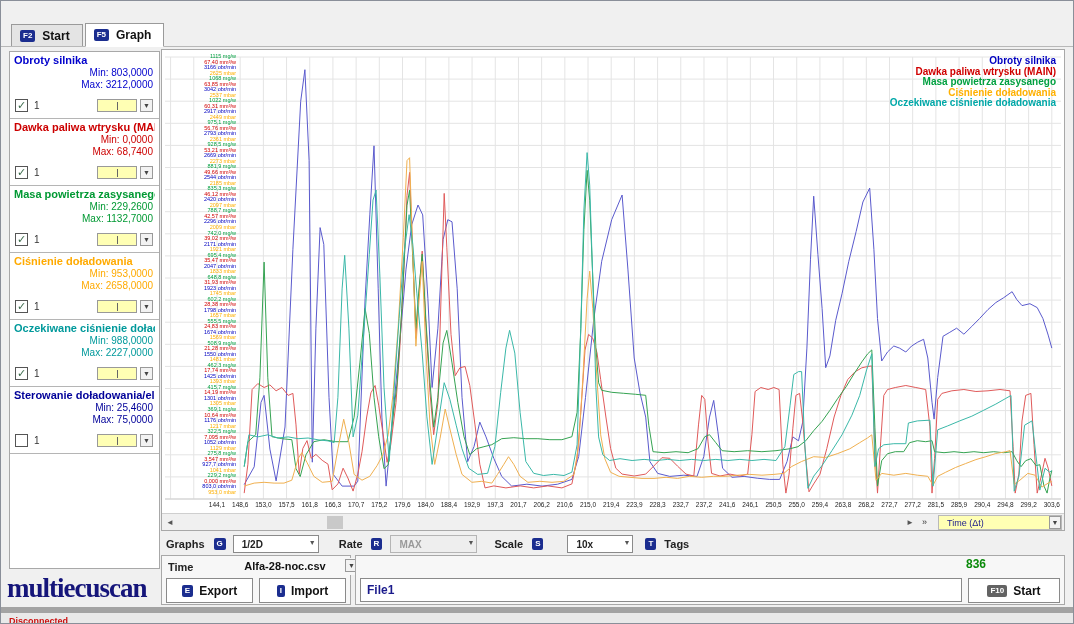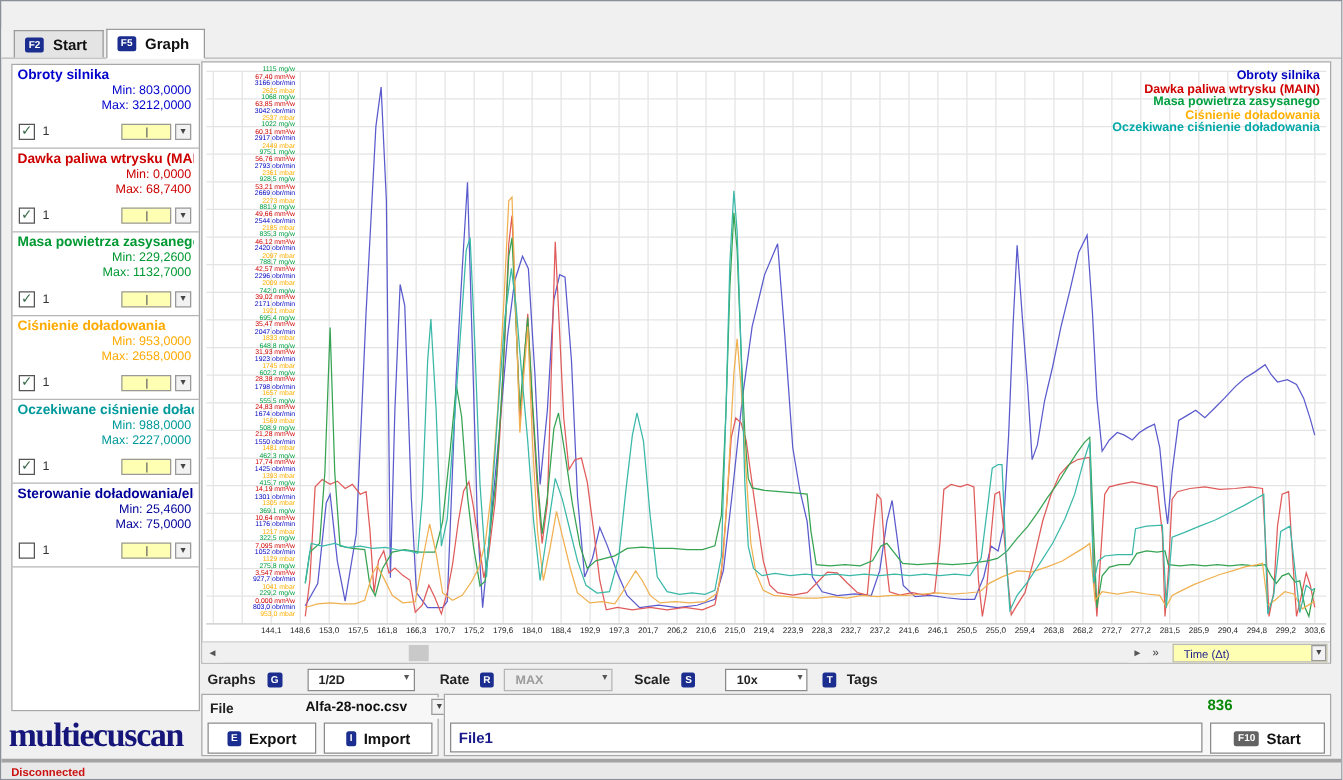--- a/index.html
+++ b/index.html
@@ -64,21 +64,21 @@
   .filecombo { position:absolute; left:50px; top:2px; width:146px; height:17px; background:#f7f7f7; font-size:11px; font-weight:bold; color:#111; text-align:center; padding-top:2px; }
   .filecombo .comboarrow { top:1px; }
   .btn { position:absolute; height:25px; background:#ffffff; border:1px solid #8a8a8a; display:flex; align-items:center; justify-content:center; gap:6px; font-size:12px; font-weight:bold; color:#111; }
   .runbox { position:absolute; left:354px; top:554px; width:710px; height:50px; border:1px solid #a8a8a8; background:#f7f7f7; }
   .counter { position:absolute; left:590px; top:1px; width:60px; text-align:center; font-size:12px; font-weight:bold; color:#0a8a0a; }
   .fileinput { position:absolute; left:4px; top:22px; width:602px; height:24px; background:#fff; border:1px solid #8a8a8a; font-size:12px; font-weight:bold; color:#1a1a8c; padding:4px 6px; font-family:"Liberation Sans",sans-serif; }
   .startbtn { left:612px; top:22px; width:92px; }
   .graybadge { background:#636363; color:#fff; font-weight:bold; font-size:8px; padding:2px 3px; border-radius:2px; line-height:1; }
 
   
-  .statusbar { position:absolute; left:0; top:606px; width:100%; height:18px; background:#e9e9e9; border-top:3px solid #a3a3a3; }
+  .statusbar { position:absolute; left:0; top:606px; width:100%; height:18px; background:#e9e9e9; border-top:6px solid #a3a3a3; }
   .statusbar span { position:absolute; left:8px; top:3px; font-size:9px; font-weight:bold; color:#cc1111; }
 </style>
 </head>
 <body>
 
 <div class="win">
 
 
   <div class="tabbar">
     <div class="tab">
@@ -379,33 +379,33 @@
       <div class="timecombo">
         <span>Time (Δt)</span>
         <span class="comboarrow">▼</span>
       </div>
     </div>
   </div>
 
   <div class="toolbar">
     <span class="tlabel" style="margin-left:5px;text-align:right;">Graphs</span>
     <span class="kbadge" style="margin-left:9px;">G</span>
-    <span class="combo" style="margin-left:20px;width:86px;"><span>1/2D</span><span class="arr">▼</span></span>
+    <span class="combo" style="margin-left:7px;width:86px;"><span>1/2D</span><span class="arr">▼</span></span>
     <span class="tlabel" style="margin-left:20px;">Rate</span>
     <span class="kbadge" style="margin-left:8px;">R</span>
     <span class="combo disabled" style="margin-left:8px;width:87px;"><span>MAX</span><span class="arr">▼</span></span>
     <span class="tlabel" style="margin-left:17px;">Scale</span>
     <span class="kbadge" style="margin-left:9px;">S</span>
     <span class="combo" style="margin-left:24px;width:66px;"><span>10x</span><span class="arr">▼</span></span>
     <span class="kbadge" style="margin-left:12px;">T</span>
     <span class="tlabel" style="margin-left:8px;">Tags</span>
   </div>
 
   <div class="filebox">
-    <span class="filelabel">File</span>
+    <span class="filelabel">Time</span>
     <div class="filecombo">
       <span>Alfa-28-noc.csv</span>
       <span class="comboarrow">▼</span>
     </div>
     <div class="btn" style="left:4px;top:22px;width:87px;">
       <span class="kbadge">E</span>
       <span>Export</span>
     </div>
     <div class="btn" style="left:97px;top:22px;width:87px;">
       <span class="kbadge">I</span>

